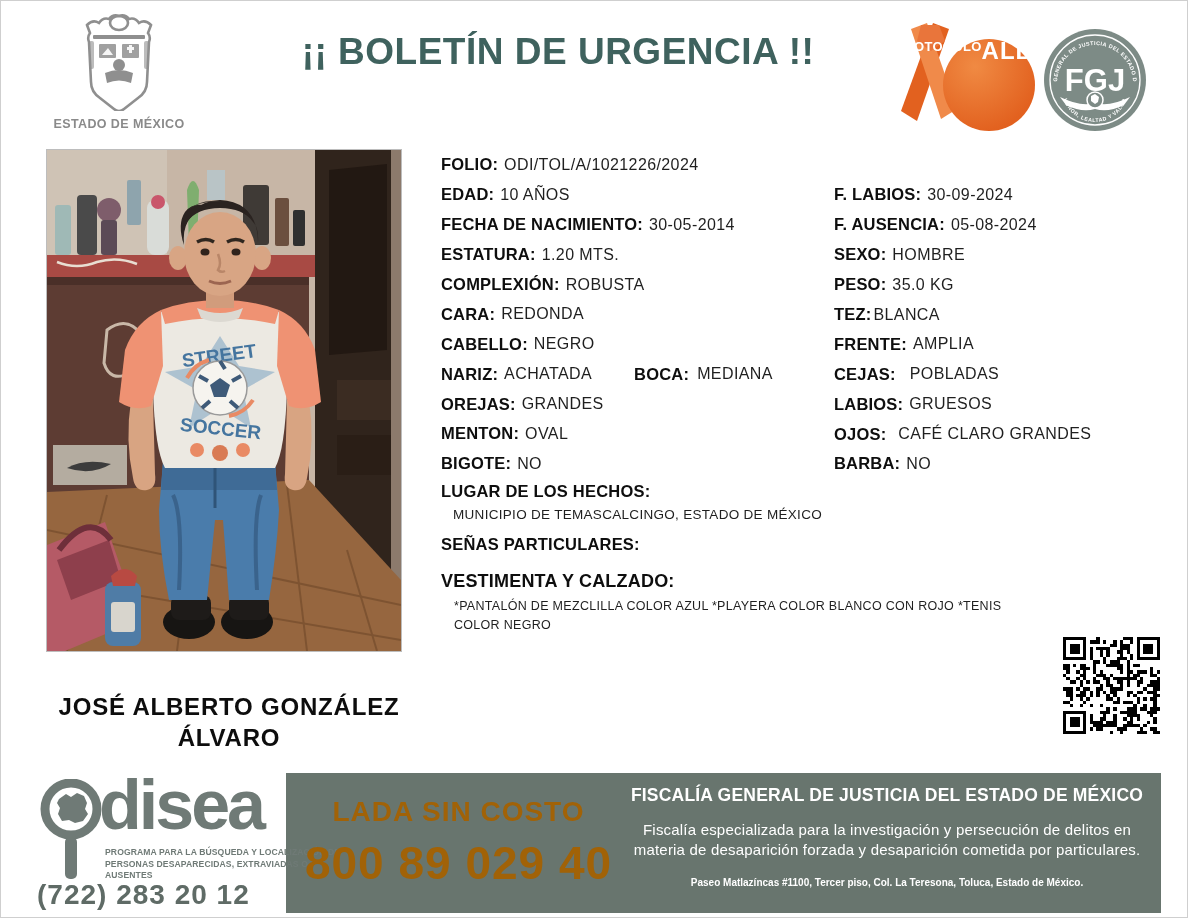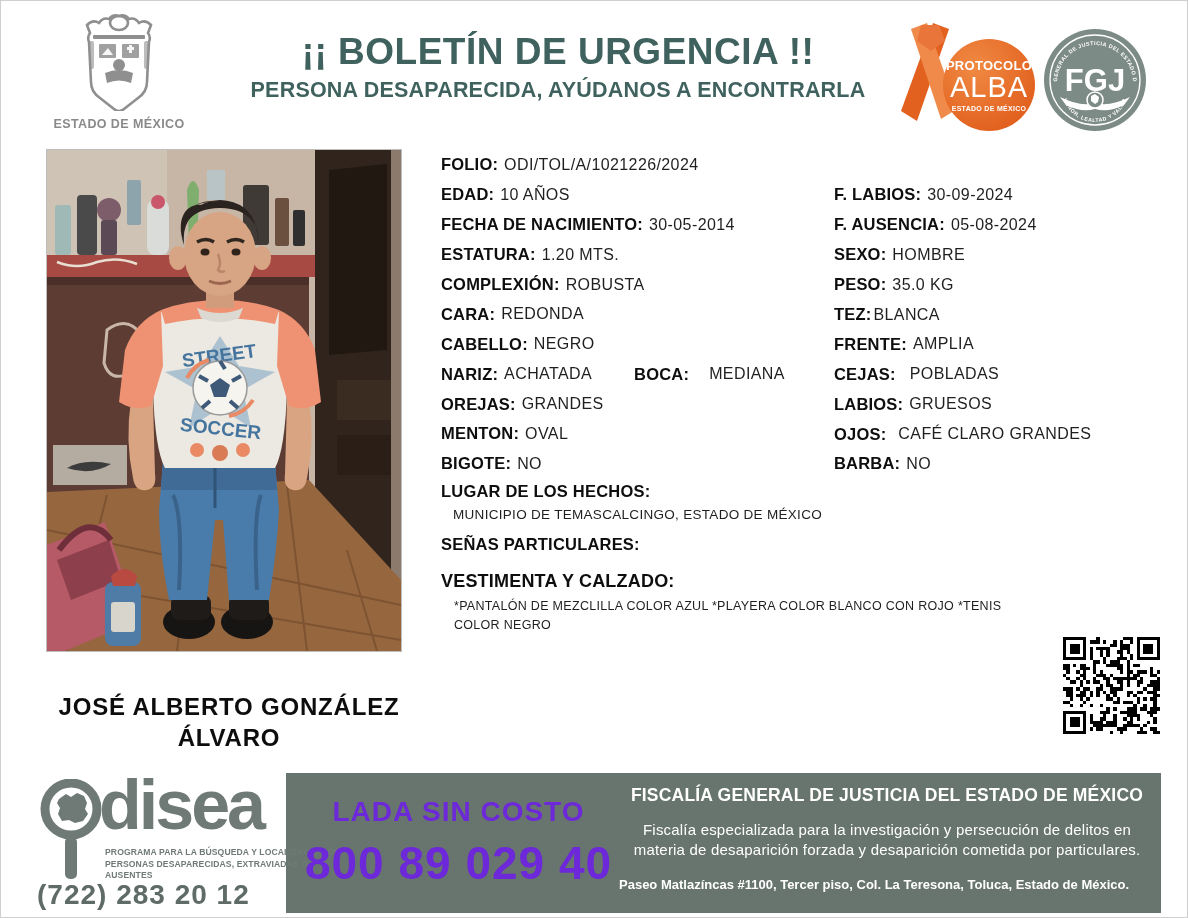--- a/index.html
+++ b/index.html
@@ -11,24 +11,24 @@
   
   .edomex{position:absolute;left:38px;top:10px;width:160px;text-align:center;color:#8a8a8a;}
   .edomex-caption{font-size:12.5px;font-weight:700;letter-spacing:.4px;margin-top:2px;}
   .title-wrap{position:absolute;left:212px;top:30px;width:690px;text-align:center;color:#3f625e;}
   .title-main{font-size:37px;font-weight:800;letter-spacing:.5px;}
   .title-sub{font-size:21.5px;font-weight:800;letter-spacing:.2px;margin-top:5px;}
   .alba{position:absolute;left:898px;top:18px;width:138px;height:112px;}
   .alba-circle{
     position:absolute;left:44px;top:20px;width:92px;height:92px;border-radius:50%;
     background:radial-gradient(circle at 35% 30%, #f08a43, #e2611f 75%);
-    color:#fff;text-align:center;display:flex;flex-direction:column;justify-content:center;
+    color:#fff;text-align:center;display:flex;flex-direction:row;justify-content:center;
   }
   .alba-l1{font-size:13px;font-weight:800;letter-spacing:.3px;}
-  .alba-l2{font-size:29px;font-weight:400;letter-spacing:1px;line-height:1;}
+  .alba-l2{font-size:24px;font-weight:700;letter-spacing:1px;line-height:1;}
   .alba-l3{font-size:7px;font-weight:700;margin-top:3px;letter-spacing:.3px;}
   .fgj-seal{position:absolute;left:1041px;top:26px;width:106px;height:106px;}
   
   .photo{position:absolute;left:45px;top:148px;width:356px;height:503px;border:1px solid #bdbdbd;box-sizing:border-box;background:#c7b6a6;}
   .person-name{
     position:absolute;left:18px;top:666px;width:420px;text-align:center;
     font-size:24px;font-weight:800;letter-spacing:.8px;line-height:1.3;color:#0d0d0d;margin-top:24px;
   }
   
   .col-left{position:absolute;left:440px;top:149px;}
@@ -38,27 +38,27 @@
   .flabel{font-weight:800;font-size:16.5px;color:#0e0e0e;letter-spacing:.2px;}
   .fvalue{font-size:16px;color:#1f1f1f;margin-left:6px;letter-spacing:.4px;}
   .flabel2{font-weight:800;font-size:16.5px;color:#0e0e0e;margin-left:42px;letter-spacing:.2px;}
   .sub{font-size:13.5px;color:#1f1f1f;padding-left:12px;height:20px;display:flex;align-items:center;letter-spacing:.3px;}
   .mt7{margin-top:7px;} .mt11{margin-top:11px;}
   .vest-text{font-size:12.5px;color:#1f1f1f;padding-left:13px;width:565px;line-height:1.55;letter-spacing:.3px;margin-top:2px;}
   
   .qr{position:absolute;left:1062px;top:636px;width:97px;height:97px;}
   
   .footer-dark{position:absolute;left:285px;top:772px;width:875px;height:140px;background:#68756e;}
-  .lada{position:absolute;left:300px;top:772px;width:315px;height:140px;display:flex;flex-direction:column;justify-content:center;align-items:center;color:#6d28d9;}
+  .lada{position:absolute;left:300px;top:772px;width:315px;height:140px;display:flex;flex-direction:column;justify-content:center;align-items:center;color:#a16207;}
   .lada-1{font-size:28px;font-weight:800;letter-spacing:1px;}
   .lada-2{font-size:46px;font-weight:800;letter-spacing:1px;margin-top:8px;}
   .fiscalia{position:absolute;left:618px;top:784px;width:536px;color:#fff;text-align:center;}
   .fis-title{font-size:17.5px;font-weight:800;letter-spacing:.2px;}
   .fis-desc{font-size:15px;margin-top:14px;line-height:1.35;letter-spacing:.2px;}
-  .fis-addr{font-size:13px;font-weight:800;text-align:left;margin-top:15px;line-height:1.35;}
+  .fis-addr{font-size:10px;font-weight:800;text-align:center;margin-top:15px;line-height:1.35;}
   .odisea{position:absolute;left:36px;top:776px;width:310px;height:136px;color:#6f7a76;}
   .odisea-brand{position:absolute;left:62px;top:-12px;font-size:70px;font-weight:800;letter-spacing:-3px;color:#6f7a76;}
   .odisea-tagline{position:absolute;left:68px;top:70px;width:245px;font-size:8.6px;font-weight:600;line-height:1.35;letter-spacing:.1px;}
   .odisea-phone{position:absolute;left:0px;top:102px;width:300px;font-size:28px;font-weight:800;letter-spacing:1px;color:#5f6b66;}
 </style>
 </head>
 <body>
 
 <div class="page">
 
@@ -78,21 +78,20 @@
         <path d="M36,62 q14,-6 28,0 l-2,10 q-12,-5 -24,0 z"></path>
         <rect x="20" y="30" width="5" height="28" rx="2" opacity=".6"></rect>
         <rect x="75" y="30" width="5" height="28" rx="2" opacity=".6"></rect>
       </g>
     </svg>
     <div class="edomex-caption">ESTADO DE MÉXICO</div>
   </div>
 
   <div class="title-wrap">
     <div class="title-main">¡¡ BOLETÍN DE URGENCIA !!</div>
-    <div class="title-sub">PERSONA DESAPARECIDA, AYÚDANOS A ENCONTRARLA</div>
   </div>
 
   <div class="alba">
     <svg width="64" height="108" viewBox="0 0 64 108" style="position:absolute;left:0;top:2px;">
       <polygon points="34,2 50,8 18,100 2,90" fill="#e2611f"></polygon>
       <polygon points="12,8 28,2 58,88 42,98" fill="#f08a4a"></polygon>
       <polygon points="22,4 40,4 46,20 32,30 18,20" fill="#e9753b"></polygon>
     </svg>
     <div class="alba-circle">
       <div class="alba-l1">PROTOCOLO</div>
@@ -258,21 +257,21 @@
       <span class="fvalue">REDONDA</span>
     </div>
     <div class="frow">
       <span class="flabel">CABELLO:</span>
       <span class="fvalue">NEGRO</span>
     </div>
     <div class="frow">
       <span class="flabel">NARIZ:</span>
       <span class="fvalue">ACHATADA</span>
       <span class="flabel2">BOCA:</span>
-      <span class="fvalue" style="margin-left:20px">MEDIANA</span>
+      <span class="fvalue" style="margin-left:8px">MEDIANA</span>
     </div>
     <div class="frow">
       <span class="flabel">OREJAS:</span>
       <span class="fvalue">GRANDES</span>
     </div>
     <div class="frow">
       <span class="flabel">MENTON:</span>
       <span class="fvalue">OVAL</span>
     </div>
     <div class="frow">

